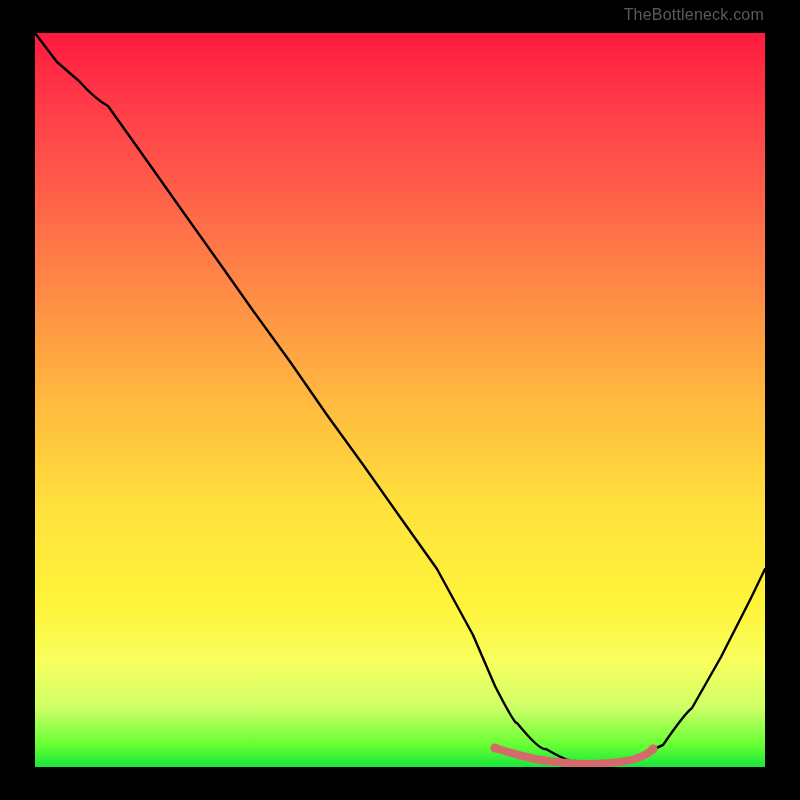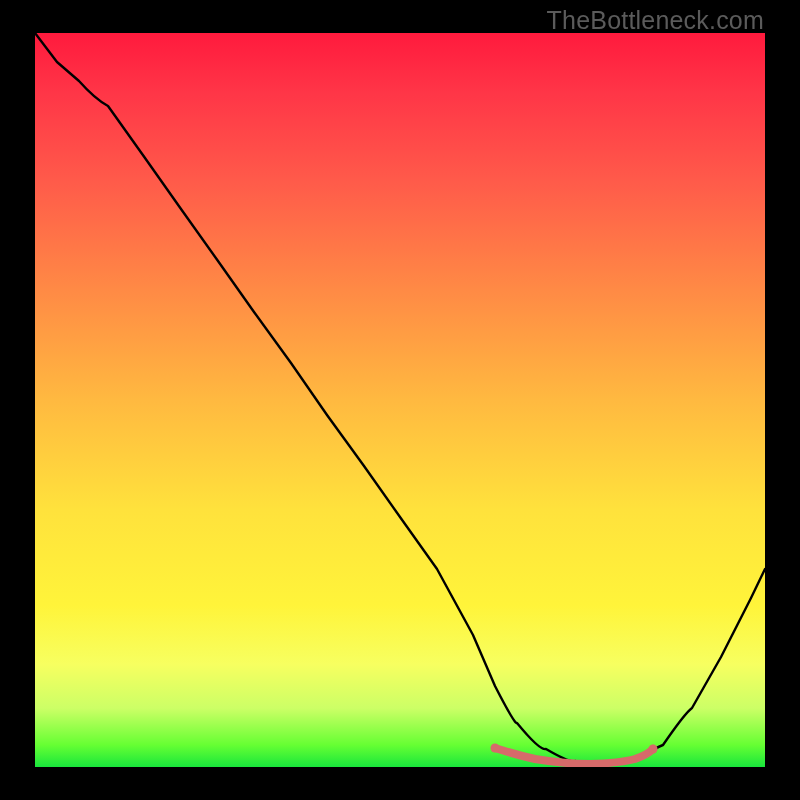--- a/index.html
+++ b/index.html
@@ -39,21 +39,21 @@
       #ccff66 92%,
       #66ff33 97%,
       #19e63c 100%
     );
   }
   .attribution {
     position: absolute;
     top: 6px;
     right: 36px;
     color: #5b5b5b;
-    font-size: 25px;
+    font-size: 16px;
     font-weight: 400;
     letter-spacing: 0.2px;
   }
   svg.curve {
     position: absolute;
     left: 0;
     top: 0;
   }
 </style>
 </head>

